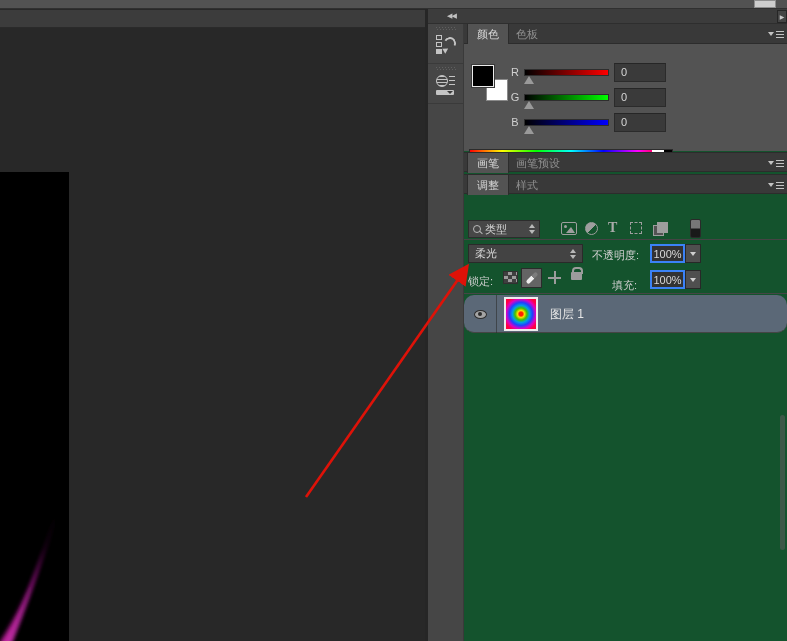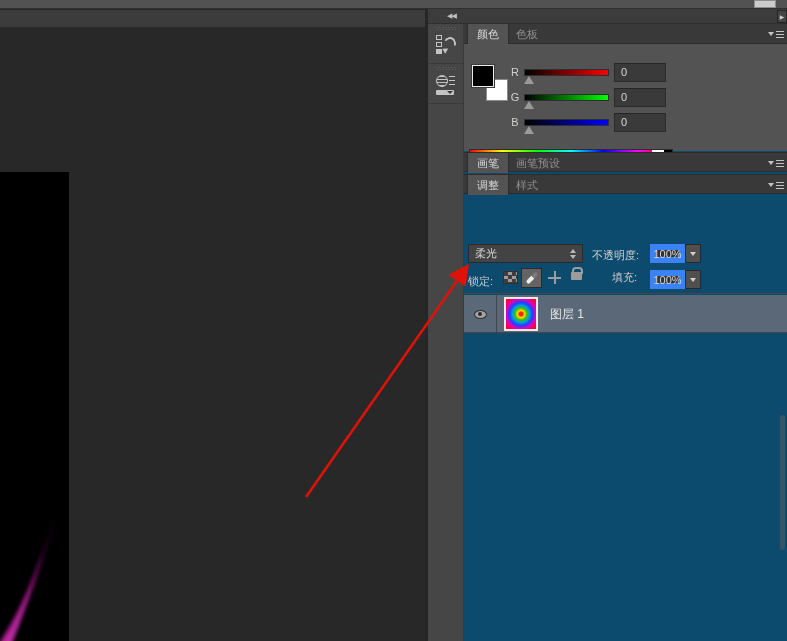--- a/index.html
+++ b/index.html
@@ -27,21 +27,21 @@
   .hist-sq.f{background:#c4c4c4;}
   .hist-arrow{position:absolute;right:1px;top:3px;width:12px;height:12px;border:2px solid #c4c4c4;border-radius:50%;border-left-color:transparent;border-bottom-color:transparent;transform:rotate(-18deg);}
   .hist-tip{position:absolute;right:10px;top:13px;width:0;height:0;border-top:3px solid transparent;border-bottom:3px solid transparent;border-right:5px solid #c4c4c4;transform:rotate(28deg);}
   .prop-ic{position:relative;width:22px;height:22px;}
   .prop-circle{position:absolute;left:1px;top:1px;width:12px;height:12px;border:1px solid #c4c4c4;border-radius:50%;background:repeating-linear-gradient(#c4c4c4 0 1px,transparent 1px 3px);}
   .prop-lines{position:absolute;right:2px;top:2px;width:6px;height:10px;background:repeating-linear-gradient(#c4c4c4 0 1px,transparent 1px 4px);}
   .prop-bar{position:absolute;left:1px;bottom:1px;width:18px;height:5px;background:#c4c4c4;border-radius:1px;}
   .prop-bar::after{content:"";position:absolute;right:1px;top:1px;border-left:3px solid transparent;border-right:3px solid transparent;border-top:3px solid #3a3a3a;}
 
   
-  .panels{left:464px;top:24px;width:323px;height:617px;background:#0c4a6e;}
+  .panels{left:464px;top:24px;width:323px;height:617px;background:#14532d;}
   .tabbar{position:absolute;left:0;width:323px;height:20px;background:#393939;border-bottom:1px solid #2c2c2c;}
   .tab{position:absolute;top:0;height:20px;padding:0 9px;display:flex;align-items:center;justify-content:center;color:#8f8f8f;}
   .tab.active{background:#535353;color:#d6d6d6;border-left:1px solid #2c2c2c;border-right:1px solid #2c2c2c;}
   .panel-menu{position:absolute;right:3px;width:16px;height:10px;display:flex;align-items:center;gap:2px;}
   .pm-tri{width:0;height:0;border-left:3px solid transparent;border-right:3px solid transparent;border-top:4px solid #c3c3c3;}
   .pm-lines{width:9px;height:7px;background:repeating-linear-gradient(#c3c3c3 0 1px,transparent 1px 3px);}
 
   
   .swatch-fg{left:8px;top:21px;width:22px;height:22px;background:#000;border:1px solid #ececec;outline:1px solid #3a3a3a;}
   .swatch-bg{left:22px;top:35px;width:22px;height:22px;background:#fff;border:1px solid #8a8a8a;}
@@ -72,37 +72,37 @@
   .ic-adj{width:13px;height:13px;border:1px solid #9e9e9e;border-radius:50%;background:linear-gradient(135deg,#9e9e9e 50%,transparent 50%);}
   .ic-type{color:#ababab;font-family:"Liberation Serif","DejaVu Serif",serif;font-size:14px;font-weight:bold;line-height:13px;}
   .ic-shape{width:12px;height:12px;border:1px dashed #9e9e9e;}
   .ic-smart{width:15px;height:14px;}
   .ic-smart::before{content:"";position:absolute;left:0;bottom:0;width:9px;height:9px;border:1px solid #9e9e9e;background:#535353;}
   .ic-smart::after{content:"";position:absolute;left:4px;top:0;width:9px;height:9px;border:1px solid #9e9e9e;background:#9e9e9e;}
   .filter-toggle{position:absolute;left:226px;top:1px;width:11px;height:19px;border:1px solid #2a2a2a;border-radius:2px;background:linear-gradient(#777 0 48%,#191919 52% 100%);}
   .blend-row{position:absolute;left:0;top:44px;width:323px;height:26px;}
   .blend-select{position:absolute;left:4px;top:4px;width:115px;height:19px;background:#434343;border:1px solid #2a2a2a;display:flex;align-items:center;padding:0 6px;color:#d6d6d6;}
   .opt-label{color:#cfcfcf;}
-  .val-box{position:absolute;width:35px;height:19px;background:#323232;border:6px solid #3b82f6;display:flex;align-items:center;justify-content:center;color:#d8d8d8;}
+  .val-box{position:absolute;width:35px;height:19px;background:#323232;border:2px solid #3b82f6;display:flex;align-items:center;justify-content:center;color:#d8d8d8;}
   .dd-btn{position:absolute;width:16px;height:19px;background:#4f4f4f;border:1px solid #282828;display:flex;align-items:center;justify-content:center;}
   .dd-btn::after{content:"";width:0;height:0;border-left:3px solid transparent;border-right:3px solid transparent;border-top:4px solid #d0d0d0;}
   .lock-row{position:absolute;left:0;top:70px;width:323px;height:28px;border-bottom:1px solid #464646;}
   .lk-ic{position:absolute;top:5px;display:flex;align-items:center;justify-content:center;}
   .checker{width:15px;height:13px;border:1px solid #303030;background:conic-gradient(#9c9c9c 25%,#3f3f3f 0 50%,#9c9c9c 0 75%,#3f3f3f 0);background-size:8px 7px;}
   .lockbtn-sel{left:57px;top:2px;width:21px;height:20px;background:#646464;border:1px solid #2b2b2b;}
   .brush-glyph{position:relative;width:14px;height:4px;background:linear-gradient(to right,#ededed 0 60%,#7c7c7c 60%);border-radius:2px;transform:rotate(-45deg);}
   .move-glyph{position:relative;width:13px;height:13px;}
   .move-glyph::before{content:"";position:absolute;left:0;top:6px;width:13px;height:2px;background:#9c9c9c;}
   .move-glyph::after{content:"";position:absolute;left:6px;top:0;width:2px;height:13px;background:#9c9c9c;}
   .padlock{position:relative;width:11px;height:8px;background:#9c9c9c;border-radius:1px;margin-top:6px;}
   .padlock::before{content:"";position:absolute;left:1px;top:-5px;width:7px;height:5px;border:2px solid #9c9c9c;border-bottom:none;border-radius:4px 4px 0 0;}
 
   
   .layer-row{position:absolute;left:0;width:323px;height:38px;border-bottom:1px solid #454545;}
-  .row-sel{background:#5b6877;}
+  .row-sel{background:#5b6877;border-radius:10px;}
   .row-norm{background:#535353;}
   .eye-cell{position:absolute;left:0;top:0;width:33px;height:38px;border-right:1px solid rgba(40,40,40,.55);display:flex;align-items:center;justify-content:center;}
   .eye{position:relative;width:13px;height:9px;background:#a4a4a4;border:1px solid #2c2c2c;border-radius:50%;}
   .eye::after{content:"";position:absolute;left:50%;top:50%;transform:translate(-50%,-50%);width:4px;height:4px;border-radius:50%;background:#2c2c2c;}
   .thumb{}
   .thumb1{position:absolute;left:40px;top:2px;width:34px;height:34px;border:2px solid #ededed;background:radial-gradient(circle at 50% 50%,#ff2000 0 9%,#ffe000 16%,#40c000 28%,#00a0e0 40%,#2040ff 54%,#e000c0 70%,#ff0040 85%);}
   .thumb2{position:absolute;left:40px;top:2px;width:34px;height:34px;background:#000;border:1px solid #222;display:flex;align-items:center;justify-content:center;}
   .layer-name{position:absolute;left:86px;top:0;height:38px;display:flex;align-items:center;font-size:12px;color:#e6e6e6;}
   .bg-lock{position:absolute;right:25px;top:11px;width:12px;height:10px;border:1px solid #c6c6c6;border-radius:1px;margin-top:5px;}
   .bg-lock::before{content:"";position:absolute;left:2px;top:-5px;width:6px;height:5px;border:1px solid #c6c6c6;border-bottom:none;border-radius:3px 3px 0 0;}
@@ -221,20 +221,36 @@
       <div class="tab active" style="left:3px;min-width:38px;">画笔</div>
       <div class="tab" style="left:43px;min-width:60px;">画笔预设</div>
       <div class="panel-menu" style="top:5px;">
           <span class="pm-tri"></span>
           <span class="pm-lines"></span>
         </div>
     </div>
 
     <div class="abs" style="left:0;top:172px;width:323px;height:445px;">
 
+      <div class="filter-row">
+        <div class="kind-select">
+          <span class="lens"></span>
+          <span>类型</span>
+          <span class="updown">
+              <span class="ud-up"></span>
+              <span class="ud-dn"></span>
+            </span>
+        </div>
+        <div class="f-ic ic-pic" style="left:97px;"></div>
+        <div class="f-ic ic-adj" style="left:121px;"></div>
+        <div class="f-ic ic-type" style="left:144px;top:3px;">T</div>
+        <div class="f-ic ic-shape" style="left:166px;"></div>
+        <div class="f-ic ic-smart" style="left:189px;"></div>
+        <div class="filter-toggle"></div>
+      </div>
 
       <div class="blend-row">
         <div class="blend-select">
           <span>柔光</span>
           <span class="updown">
               <span class="ud-up"></span>
               <span class="ud-dn"></span>
             </span>
         </div>
         <span class="abs opt-label" style="left:128px;top:8px;">不透明度:</span>
@@ -249,21 +265,21 @@
           </div>
         <div class="abs lockbtn-sel" style="display:flex;align-items:center;justify-content:center;">
           <span class="brush-glyph"></span>
         </div>
         <div class="lk-ic" style="left:84px;">
             <span class="move-glyph"></span>
           </div>
         <div class="lk-ic" style="left:107px;top:0px;">
             <span class="padlock"></span>
           </div>
-        <span class="abs opt-label" style="left:148px;top:4px;">填充:</span>
+        <span class="abs opt-label" style="left:148px;top:12px;">填充:</span>
         <div class="val-box" style="left:186px;top:4px;">100%</div>
         <div class="dd-btn" style="left:221px;top:4px;"></div>
       </div>
 
       <div class="layer-row row-sel" style="top:99px;">
         <div class="eye-cell">
             <span class="eye"></span>
           </div>
         <div class="thumb1"></div>
         <div class="layer-name">图层 1</div>

